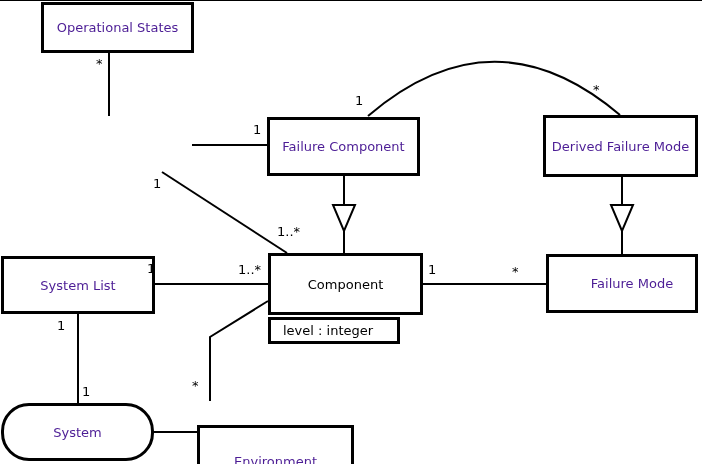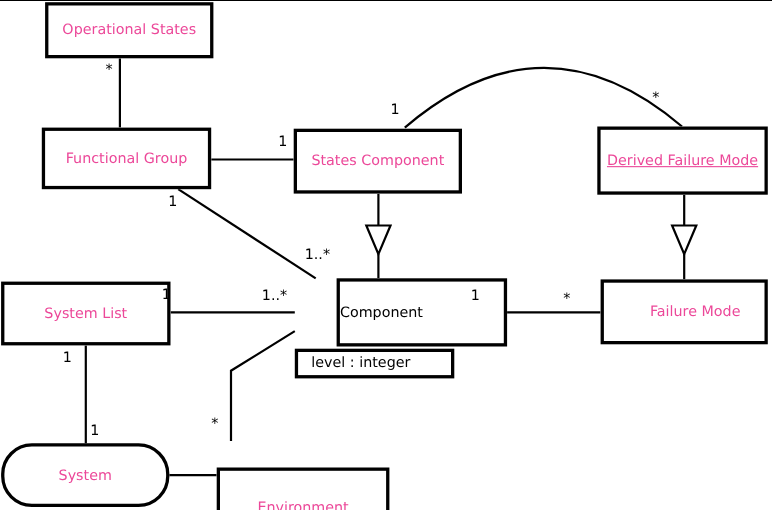--- a/index.html
+++ b/index.html
@@ -24,37 +24,37 @@
   }
   .node {
     position: absolute;
     box-sizing: border-box;
     border: 3px solid #000000;
     background: #ffffff;
     display: flex;
     align-items: center;
     justify-content: center;
     font-size: 13px;
-    color: #ec4899;
+    color: #4c1d95;
     text-align: center;
   }
   .class-group {
     position: absolute;
   }
   .compartment {
     box-sizing: border-box;
     border: 3px solid #000000;
     background: #ffffff;
     display: flex;
     align-items: center;
     font-size: 13px;
     color: #000000;
   }
   .compartment.name {
-    margin-left: 38px;
+    justify-content: center;
   }
   .compartment.attrs {
     justify-content: flex-start;
     padding-left: 12px;
     margin-top: 2px;
   }
   .mult {
     position: absolute;
     font-size: 13px;
     line-height: 13px;
@@ -95,41 +95,38 @@
 
     <line x1="154" y1="432" x2="197" y2="432" stroke="#000" stroke-width="2"></line>
 
     <polyline points="268,301 210,337 210,401" fill="none" stroke="#000" stroke-width="2"></polyline>
   </svg>
 
   <div class="node" style="left:41px; top:2px; width:153px; height:51px;">
     <span>Operational States</span>
   </div>
 
-  <div class="node" style="left:38px; top:116px; width:154px; height:56px;">
-    <span>Functional Group</span>
+
+  <div class="node" style="left:267px; top:117px; width:153px; height:59px;">
+    <span>Failure Component</span>
   </div>
 
-  <div class="node" style="left:267px; top:117px; width:153px; height:59px;">
-    <span>States Component</span>
-  </div>
-
-  <div class="node" style="left:543px; top:115px; width:155px; height:62px;text-decoration:underline;">
+  <div class="node" style="left:543px; top:115px; width:155px; height:62px;">
     <span>Derived Failure Mode</span>
   </div>
 
   <div class="node" style="left:1px; top:256px; width:154px; height:58px;">
     <span>System List</span>
   </div>
 
   <div class="class-group" style="left:268px; top:253px; width:155px;">
     <div class="compartment name" style="width:155px; height:62px;">
       <span>Component</span>
     </div>
-    <div class="compartment attrs" style="width:145px; height:27px;">
+    <div class="compartment attrs" style="width:132px; height:27px;">
       <span>level : integer</span>
     </div>
   </div>
 
   <div class="node" style="left:546px; top:254px; width:152px; height:59px;padding-left:20px;">
     <span>Failure Mode</span>
   </div>
 
   <div class="node" style="left:1px; top:403px; width:153px; height:58px;border-radius:28px;">
     <span>System</span>

